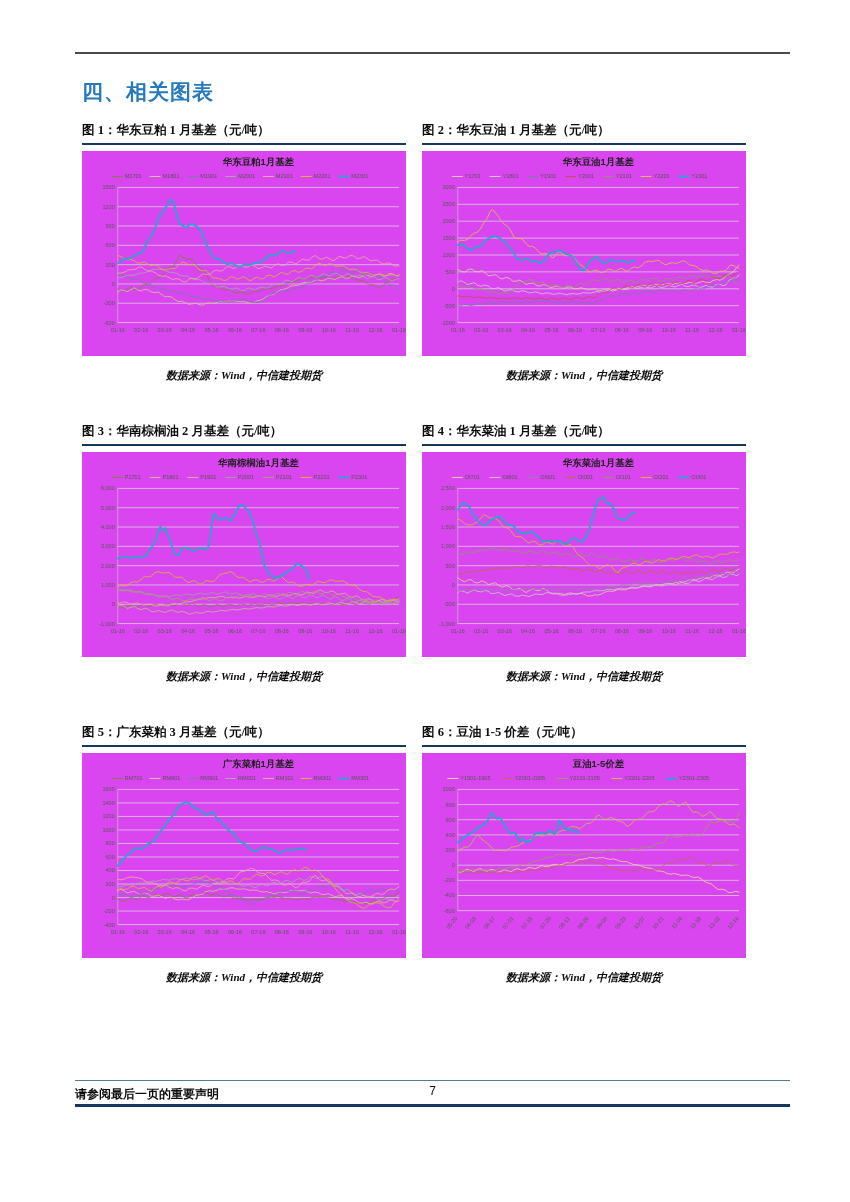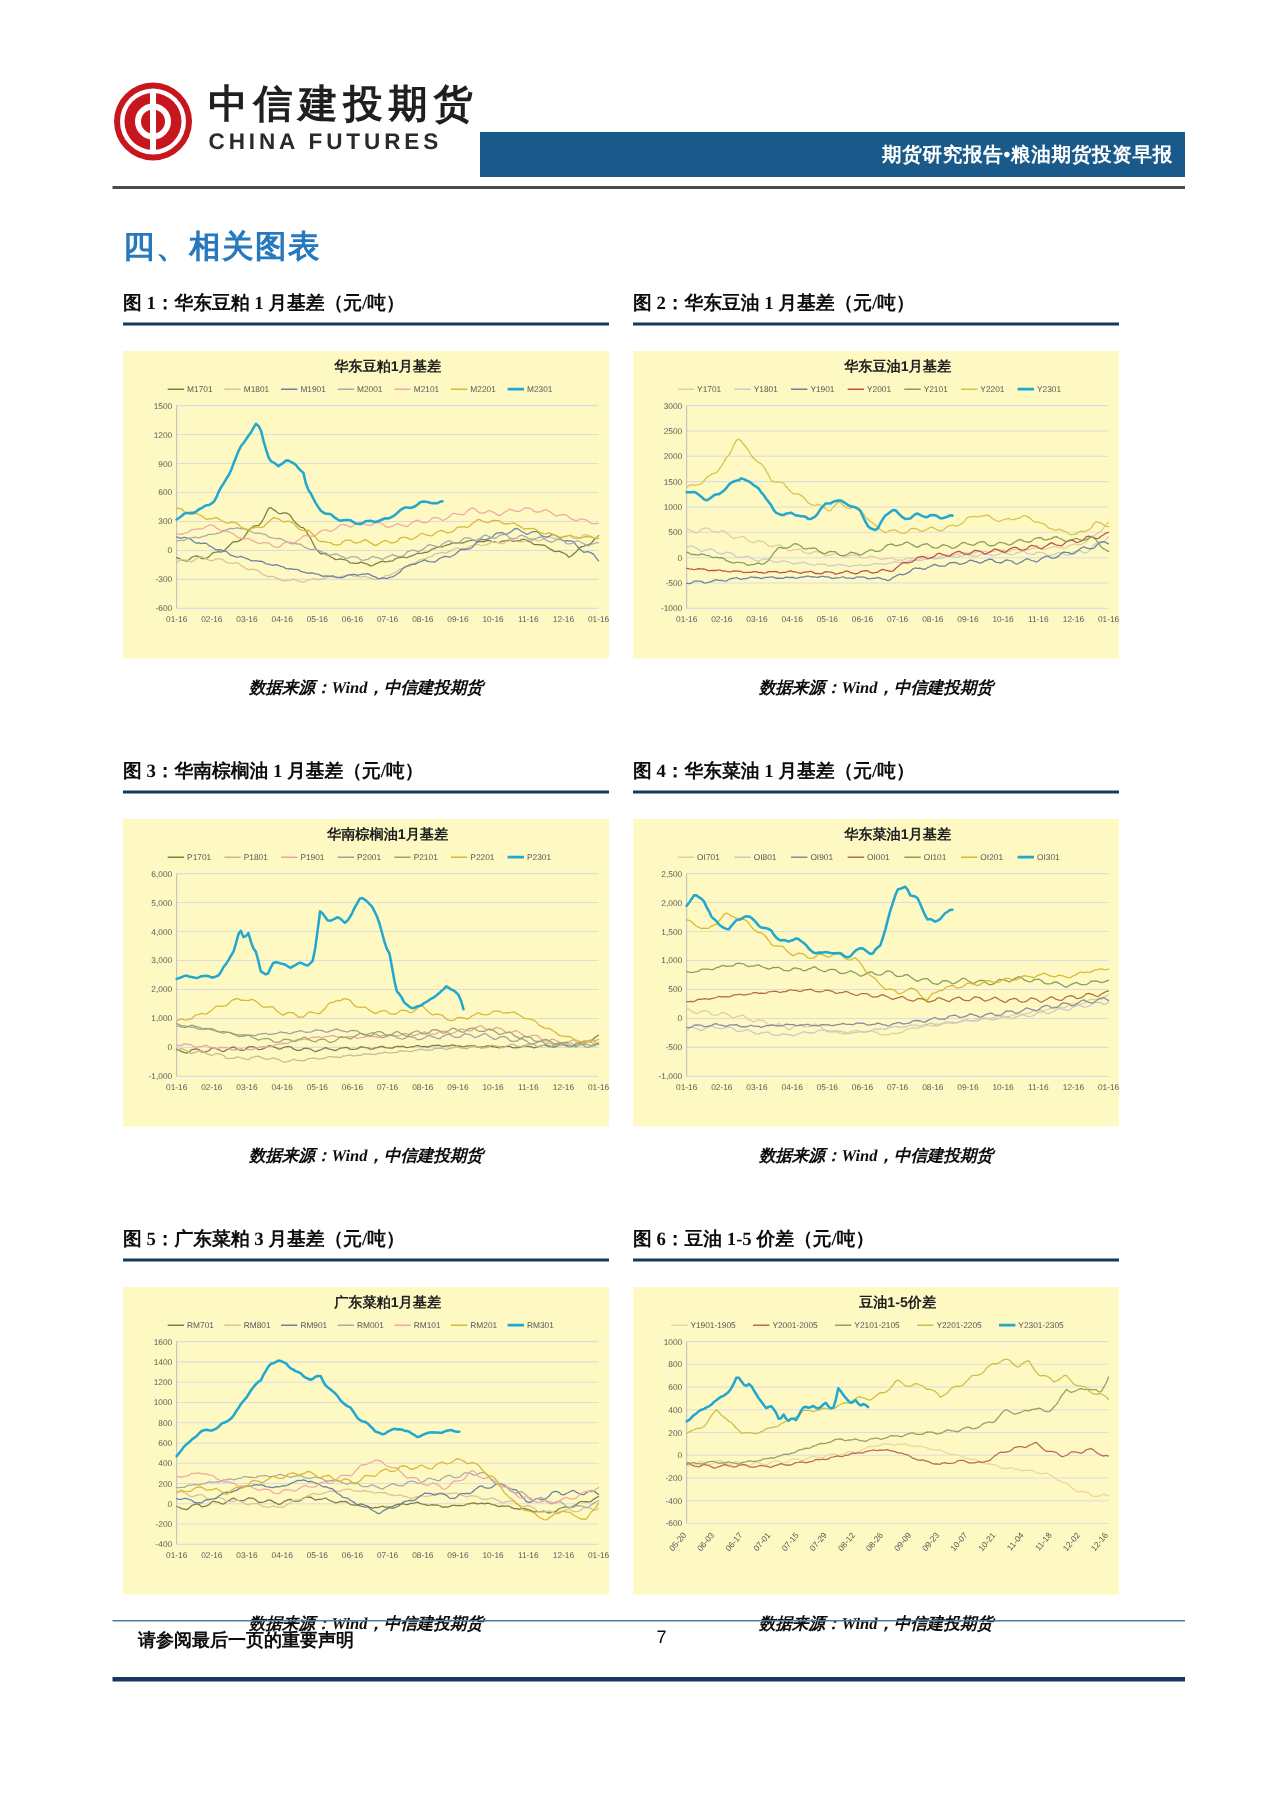--- a/index.html
+++ b/index.html
@@ -11,52 +11,35 @@
   .logo-text{position:absolute;left:64px;top:4px;}
   .logo-cn{font-size:26px;font-weight:bold;color:#1f1f1f;letter-spacing:4px;line-height:1.05;}
   .logo-en{font-size:15px;font-weight:bold;color:#2a2a2a;letter-spacing:2.6px;margin-top:3px;}
   .banner{position:absolute;left:245px;right:0;bottom:0;background:#1a5a8a;color:#fff;
           font-weight:bold;font-size:13px;text-align:right;padding:6px 8px 6px 0;letter-spacing:.5px;}
   .header-rule{border-top:2px solid #4a4a4a;margin-top:6px;}
   .section-title{margin:24px 0 16px 82px;font-size:21px;font-weight:bold;color:#2779bd;letter-spacing:1px;}
   .figures{margin:16px 104px 0 82px;display:grid;grid-template-columns:1fr 1fr;column-gap:16px;row-gap:40px;}
   figure{margin:0;}
   .fig-caption{font-size:12.5px;font-weight:bold;color:#0d0d0d;padding-bottom:4px;border-bottom:2.5px solid #17375e;font-family:Liberation Serif, serif;}
-  .chart-mount{height:205px;margin-top:17px;background:#fef9c3;}
+  .chart-mount{height:205px;margin-top:6px;background:#d946ef;}
   .fig-source{margin-top:12px;font-size:11px;font-weight:bold;font-style:italic;color:#0d0d0d;
               font-family:"Liberation Serif",serif;text-align:center;}
   .footer{position:absolute;left:75px;right:60px;top:1080px;}
   .footer-top{border-top:1.5px solid #4f7d9b;}
-  .footer-row{position:relative;padding:3px 0 16px;margin-left:17px;}
+  .footer-row{position:relative;padding:3px 0 1px;}
   .disclaimer{font-size:12px;font-weight:bold;color:#0d0d0d;}
   .page-num{position:absolute;left:0;right:0;top:3px;text-align:center;font-size:12px;color:#0d0d0d;}
   .footer-bottom{border-top:3px solid #17375e;}
   svg text{font-family:"Liberation Sans",sans-serif;}
 </style>
 </head>
 <body>
 
 <div class="header">
-  <div class="logo-row">
-    <div class="logo">
-      <svg width="54" height="54" viewBox="0 0 54 54">
-        <circle cx="27" cy="27" r="26" fill="#c8161e"></circle>
-        <circle cx="27" cy="27" r="22" fill="#ffffff"></circle>
-        <circle cx="27" cy="27" r="19" fill="#c8161e"></circle>
-        <rect x="25" y="6" width="4" height="42" fill="#ffffff"></rect>
-        <circle cx="27" cy="27" r="10" fill="none" stroke="#ffffff" stroke-width="4"></circle>
-        <rect x="25" y="6" width="4" height="42" fill="#ffffff"></rect>
-      </svg>
-    </div>
-    <div class="logo-text">
-      <div class="logo-cn">中信建投期货</div>
-      <div class="logo-en">CHINA FUTURES</div>
-    </div>
-    <div class="banner">期货研究报告•粮油期货投资早报</div>
-  </div>
   <div class="header-rule"></div>
 </div>
 
 <div class="section-title">四、相关图表</div>
 
 <div class="figures">
     <figure>
       <figcaption class="fig-caption">图 1：华东豆粕 1 月基差（元/吨）</figcaption>
       <div class="chart-mount"><svg viewBox="0 0 326 205" width="100%" height="205">
           <text x="177.5" y="13" text-anchor="middle" font-size="9.5" font-weight="bold" fill="#1f1f1f">华东豆粕1月基差</text>
@@ -168,21 +151,21 @@
           <polyline points="36.0,131.4 37.7,130.4 39.3,130.0 41.0,130.9 42.7,131.6 44.3,132.8 46.0,133.8 47.7,133.2 49.3,132.7 51.0,132.4 52.6,132.0 54.3,133.1 56.0,134.4 57.6,134.9 59.3,135.5 61.0,135.1 62.6,134.3 64.3,134.6 66.0,135.0 67.6,135.9 69.3,137.5 71.0,137.8 72.6,137.7 74.3,137.6 76.0,136.9 77.6,137.2 79.3,138.4 80.9,139.1 82.6,140.0 84.3,140.3 85.9,139.4 87.6,139.2 89.3,139.0 90.9,139.0 92.6,140.2 94.3,140.9 95.9,141.0 97.6,141.2 99.3,140.4 100.9,139.9 102.6,140.4 104.3,140.7 105.9,141.4 107.6,142.3 109.2,141.9 110.9,141.7 112.6,141.5 114.2,140.9 115.9,141.5 117.6,142.3 119.2,142.5 120.9,143.1 122.6,142.9 124.2,142.1 125.9,142.3 127.6,142.3 129.2,142.5 130.9,143.5 132.6,143.4 134.2,143.2 135.9,143.3 137.5,142.5 139.2,142.5 140.9,143.2 142.5,143.2 144.2,143.7 145.9,144.0 147.5,143.3 149.2,143.2 150.9,143.0 152.5,142.6 154.2,143.3 155.9,143.4 157.5,143.0 159.2,143.1 160.9,142.4 162.5,141.8 164.2,142.2 165.8,142.1 167.5,142.2 169.2,142.6 170.8,141.9 172.5,141.5 174.2,141.3 175.8,140.7 177.5,141.1 179.2,141.4 180.8,141.0 182.5,141.0 184.2,140.5 185.8,139.7 187.5,139.8 189.2,139.8 190.8,139.7 192.5,140.2 194.1,139.7 195.8,139.1 197.5,138.9 199.1,138.3 200.8,138.3 202.5,138.9 204.1,138.6 205.8,138.6 207.5,138.4 209.1,137.3 210.8,137.1 212.5,137.2 214.1,137.0 215.8,137.7 217.5,137.7 219.1,137.0 220.8,136.9 222.4,136.2 224.1,135.8 225.8,136.6 227.4,136.8 229.1,137.0 230.8,137.2 232.4,136.2 234.1,135.6 235.8,135.6 237.4,135.4 239.1,136.1 240.8,136.7 242.4,136.4 244.1,136.2 245.8,135.5 247.4,134.5 249.1,134.8 250.7,135.1 252.4,135.5 254.1,136.2 255.7,135.7 257.4,134.8 259.1,134.4 260.7,133.7 262.4,133.9 264.1,135.1 265.7,135.5 267.4,135.8 269.1,135.7 270.7,134.5 272.4,134.3 274.1,134.6 275.7,134.9 277.4,136.2 279.0,136.8 280.7,136.3 282.4,136.0 284.0,135.1 285.7,134.6 287.4,135.2 289.0,135.7 290.7,136.1 292.4,136.4 294.0,135.2 295.7,134.1 297.4,133.6 299.0,133.1 300.7,133.8 302.4,134.8 304.0,134.7 305.7,134.0 307.3,132.0 309.0,129.5 310.7,128.4 312.3,127.7 314.0,127.2 315.7,127.3 317.3,126.1 319.0,124.1" fill="none" stroke="#cccccc" stroke-width="0.85" stroke-linejoin="round" stroke-linecap="round"></polyline>
           <polyline points="36.0,155.2 37.7,155.4 39.3,155.0 41.0,153.8 42.7,153.7 44.3,153.8 46.0,153.9 47.7,154.9 49.3,155.0 51.0,154.4 52.6,154.1 54.3,153.2 56.0,152.7 57.6,153.3 59.3,153.3 61.0,153.6 62.6,153.7 64.3,152.6 66.0,152.0 67.6,151.8 69.3,151.3 71.0,152.0 72.6,152.5 74.3,152.1 76.0,152.1 77.6,151.6 79.3,150.8 80.9,151.2 82.6,151.3 84.3,151.4 85.9,152.0 87.6,151.6 89.3,151.2 90.9,151.2 92.6,150.8 94.3,151.1 95.9,151.8 97.6,151.7 99.3,151.9 100.9,151.8 102.6,151.1 104.3,151.2 105.9,151.3 107.6,151.2 109.2,151.8 110.9,151.6 112.6,151.0 114.2,151.0 115.9,150.5 117.6,150.3 119.2,150.9 120.9,150.8 122.6,151.0 124.2,151.2 125.9,150.6 127.6,150.5 129.2,150.9 130.9,150.9 132.6,151.6 134.2,152.0 135.9,151.5 137.5,151.6 139.2,151.3 140.9,150.8 142.5,151.5 144.2,151.7 145.9,151.7 147.5,152.0 149.2,151.4 150.9,150.8 152.5,151.0 154.2,150.8 155.9,151.4 157.5,152.2 159.2,152.0 160.9,151.9 162.5,151.8 164.2,151.2 165.8,151.7 167.5,152.4 169.2,152.6 170.8,153.4 172.5,152.9 174.2,151.4 175.8,150.6 177.5,149.7 179.2,149.1 180.8,149.5 182.5,149.0 184.2,148.2 185.8,147.4 187.5,145.7 189.2,144.9 190.8,145.1 192.5,145.0 194.1,145.6 195.8,145.8 197.5,144.7 199.1,144.1 200.8,143.2 202.5,142.5 204.1,143.2 205.8,143.6 207.5,143.6 209.1,143.7 210.8,142.6 212.5,141.5 214.1,141.3 215.8,141.1 217.5,141.6 219.1,142.5 220.8,142.2 222.4,141.6 224.1,140.9 225.8,139.7 227.4,139.8 229.1,140.5 230.8,140.8 232.4,141.7 234.1,141.4 235.8,140.2 237.4,139.6 239.1,139.0 240.8,139.1 242.4,140.5 244.1,141.2 245.8,141.4 247.4,141.4 249.1,140.2 250.7,139.5 252.4,139.9 254.1,140.3 255.7,141.6 257.4,142.4 259.1,141.6 260.7,140.8 262.4,139.7 264.1,138.7 265.7,139.2 267.4,139.9 269.1,140.3 270.7,140.9 272.4,139.9 274.1,138.4 275.7,137.6 277.4,136.9 279.0,137.2 280.7,138.3 282.4,138.3 284.0,137.8 285.7,136.8 287.4,135.0 289.0,134.3 290.7,134.5 292.4,134.6 294.0,135.5 295.7,135.4 297.4,134.1 299.0,132.9 300.7,131.5 302.4,130.7 304.0,131.4 305.7,131.9 307.3,132.0 309.0,131.8 310.7,130.0 312.3,128.4 314.0,127.8 315.7,127.2 317.3,127.9 319.0,128.7" fill="none" stroke="#6b83a0" stroke-width="0.85" stroke-linejoin="round" stroke-linecap="round"></polyline>
           <polyline points="36.0,145.2 37.7,145.5 39.3,145.7 41.0,146.1 42.7,145.6 44.3,145.3 46.0,145.7 47.7,145.6 49.3,146.2 51.0,146.9 52.6,146.6 54.3,146.6 56.0,146.6 57.6,146.1 59.3,146.7 61.0,147.1 62.6,147.1 64.3,147.6 66.0,147.4 67.6,146.8 69.3,147.1 71.0,147.1 72.6,147.3 74.3,148.1 76.0,147.9 77.6,147.8 79.3,147.9 80.9,147.3 82.6,147.4 84.3,148.0 85.9,147.9 87.6,148.3 89.3,148.2 90.9,147.4 92.6,147.4 94.3,147.3 95.9,147.2 97.6,148.0 99.3,148.2 100.9,147.8 102.6,147.8 104.3,147.1 105.9,146.8 107.6,147.5 109.2,147.6 110.9,148.2 112.6,148.6 114.2,147.9 115.9,147.6 117.6,147.5 119.2,147.1 120.9,147.9 122.6,148.7 124.2,148.6 125.9,148.9 127.6,148.2 129.2,147.3 130.9,147.6 132.6,147.7 134.2,148.1 135.9,149.0 137.5,148.7 139.2,148.2 140.9,147.8 142.5,147.0 144.2,147.1 145.9,148.0 147.5,148.3 149.2,148.8 150.9,148.6 152.5,147.4 154.2,147.0 155.9,146.7 157.5,146.8 159.2,147.9 160.9,148.3 162.5,148.0 164.2,147.7 165.8,146.5 167.5,145.8 169.2,146.4 170.8,146.7 172.5,147.2 174.2,147.1 175.8,145.6 177.5,144.1 179.2,142.8 180.8,141.4 182.5,141.4 184.2,141.7 185.8,141.2 187.5,140.8 189.2,139.4 190.8,137.8 192.5,137.4 194.1,137.2 195.8,137.6 197.5,138.7 199.1,138.5 200.8,137.8 202.5,136.9 204.1,135.4 205.8,135.0 207.5,135.8 209.1,136.2 210.8,137.0 212.5,137.0 214.1,135.6 215.8,134.7 217.5,134.0 219.1,133.7 220.8,134.8 222.4,135.6 224.1,135.6 225.8,135.6 227.4,134.3 229.1,133.1 230.8,133.2 232.4,133.5 234.1,134.4 235.8,135.6 237.4,135.1 239.1,134.3 240.8,133.4 242.4,132.1 244.1,132.4 245.8,133.3 247.4,133.8 249.1,134.5 250.7,133.9 252.4,132.3 254.1,131.6 255.7,131.0 257.4,131.2 259.1,132.6 260.7,133.0 262.4,132.8 264.1,132.2 265.7,130.6 267.4,129.7 269.1,130.1 270.7,130.4 272.4,131.5 274.1,132.1 275.7,131.0 277.4,130.0 279.0,128.9 280.7,127.9 282.4,128.7 284.0,129.5 285.7,129.8 287.4,130.1 289.0,128.9 290.7,127.3 292.4,126.7 294.0,126.2 295.7,126.7 297.4,127.8 299.0,127.5 300.7,126.9 302.4,125.8 304.0,124.0 305.7,123.6 307.3,124.1 309.0,124.4 310.7,125.2 312.3,125.0 314.0,123.6 315.7,122.6 317.3,121.5 319.0,121.1" fill="none" stroke="#c0504d" stroke-width="0.85" stroke-linejoin="round" stroke-linecap="round"></polyline>
           <polyline points="36.0,134.3 37.7,135.0 39.3,135.9 41.0,135.8 42.7,136.2 44.3,136.1 46.0,135.4 47.7,135.9 49.3,136.4 51.0,136.7 52.6,137.7 54.3,137.9 56.0,137.7 57.6,138.1 59.3,138.0 61.0,138.6 62.6,140.0 64.3,140.6 66.0,141.2 67.6,141.7 69.3,141.2 71.0,141.1 72.6,141.4 74.3,141.5 76.0,142.6 77.6,143.1 79.3,142.7 80.9,142.6 82.6,142.0 84.3,141.5 85.9,142.4 87.6,142.2 89.3,141.0 90.9,139.9 92.6,137.5 94.3,135.0 95.9,133.2 97.6,131.2 99.3,131.1 100.9,131.8 102.6,131.5 104.3,131.2 105.9,130.4 107.6,128.9 109.2,128.6 110.9,129.3 112.6,130.2 114.2,131.8 115.9,132.2 117.6,131.8 119.2,131.8 120.9,131.4 122.6,131.7 124.2,133.3 125.9,134.3 127.6,135.1 129.2,135.3 130.9,134.3 132.6,133.8 134.2,133.9 135.9,134.1 137.5,135.5 139.2,136.6 140.9,136.6 142.5,136.5 144.2,135.5 145.9,134.3 147.5,134.6 149.2,135.0 150.9,135.6 152.5,136.4 154.2,135.6 155.9,134.4 157.5,133.6 159.2,132.7 160.9,132.9 162.5,133.8 164.2,133.7 165.8,133.5 167.5,132.4 169.2,130.4 170.8,129.4 172.5,129.0 174.2,129.0 175.8,129.9 177.5,129.9 179.2,129.4 180.8,129.0 182.5,127.9 184.2,127.5 185.8,128.5 187.5,129.4 189.2,130.4 190.8,131.1 192.5,130.1 194.1,129.3 195.8,128.9 197.5,128.6 199.1,129.8 200.8,131.1 202.5,131.4 204.1,131.6 205.8,130.7 207.5,129.4 209.1,129.5 210.8,130.0 212.5,130.7 214.1,131.8 215.8,131.5 217.5,130.4 219.1,129.4 220.8,128.0 222.4,127.8 224.1,128.7 225.8,129.1 227.4,129.6 229.1,129.5 230.8,128.2 232.4,127.5 234.1,127.3 235.8,127.4 237.4,129.0 239.1,130.0 240.8,130.0 242.4,129.8 244.1,128.7 245.8,127.7 247.4,127.9 249.1,128.2 250.7,128.9 252.4,129.7 254.1,128.9 255.7,127.8 257.4,126.8 259.1,125.8 260.7,126.2 262.4,127.1 264.1,127.4 265.7,127.7 267.4,126.9 269.1,125.4 270.7,124.8 272.4,124.5 274.1,124.8 275.7,126.0 277.4,126.1 279.0,125.6 280.7,125.2 282.4,124.2 284.0,123.9 285.7,124.8 287.4,125.5 289.0,126.6 290.7,127.2 292.4,126.4 294.0,125.9 295.7,125.5 297.4,125.0 299.0,125.7 300.7,126.3 302.4,126.2 304.0,126.1 305.7,124.9 307.3,123.6 309.0,124.7 310.7,126.2 312.3,128.3 314.0,130.8 315.7,132.0 317.3,132.9 319.0,133.8" fill="none" stroke="#86a05a" stroke-width="0.85" stroke-linejoin="round" stroke-linecap="round"></polyline>
           <polyline points="36.0,90.7 37.7,89.6 39.3,89.0 41.0,89.5 42.7,89.4 44.3,88.8 46.0,88.3 47.7,86.4 49.3,84.3 51.0,83.2 52.6,82.0 54.3,81.5 56.0,80.9 57.6,79.0 59.3,76.8 61.0,73.9 62.6,70.9 64.3,69.3 66.0,66.2 67.6,62.6 69.3,59.3 71.0,58.5 72.6,59.9 74.3,62.1 76.0,64.1 77.6,66.3 79.3,69.3 80.9,71.3 82.6,72.8 84.3,74.1 85.9,74.9 87.6,76.9 89.3,79.8 90.9,82.5 92.6,86.0 94.3,87.2 95.9,87.1 97.6,87.4 99.3,87.4 100.9,87.9 102.6,90.1 104.3,92.2 105.9,93.8 107.6,95.2 109.2,95.2 110.9,95.2 112.6,96.2 114.2,97.2 115.9,99.2 117.6,101.4 119.2,102.2 120.9,102.8 122.6,102.9 124.2,102.3 125.9,102.9 127.6,104.0 129.2,105.1 130.9,106.6 132.6,106.4 134.2,104.2 135.9,102.5 137.5,100.8 139.2,101.1 140.9,102.9 142.5,104.0 144.2,104.7 145.9,104.9 147.5,104.0 149.2,104.0 150.9,104.9 152.5,105.9 154.2,108.1 155.9,110.5 157.5,112.1 159.2,113.7 160.9,114.7 162.5,115.9 164.2,117.9 165.8,119.1 167.5,120.1 169.2,121.2 170.8,120.6 172.5,119.7 174.2,119.5 175.8,119.3 177.5,120.3 179.2,121.5 180.8,121.6 182.5,121.5 184.2,120.6 185.8,118.8 187.5,118.3 189.2,118.5 190.8,118.8 192.5,120.1 194.1,120.4 195.8,119.5 197.5,118.9 199.1,117.8 200.8,117.5 202.5,118.6 204.1,119.4 205.8,120.0 207.5,120.0 209.1,118.5 210.8,117.2 212.5,116.6 214.1,116.1 215.8,116.5 217.5,116.8 219.1,115.9 220.8,115.0 222.4,113.3 224.1,111.3 225.8,110.7 227.4,110.5 229.1,110.3 230.8,110.7 232.4,110.4 234.1,109.9 235.8,109.8 237.4,109.4 239.1,110.0 240.8,111.6 242.4,112.5 244.1,113.4 245.8,113.7 247.4,112.9 249.1,112.4 250.7,112.0 252.4,111.7 254.1,112.4 255.7,112.5 257.4,111.8 259.1,111.5 260.7,110.4 262.4,109.7 264.1,110.3 265.7,111.0 267.4,112.5 269.1,114.0 270.7,114.2 272.4,114.4 274.1,115.0 275.7,115.4 277.4,116.8 279.0,118.2 280.7,118.7 282.4,119.4 284.0,119.5 285.7,118.9 287.4,119.5 289.0,120.1 290.7,120.8 292.4,122.2 294.0,122.5 295.7,122.4 297.4,122.1 299.0,120.8 300.7,120.2 302.4,120.5 304.0,120.1 305.7,119.4 307.3,118.0 309.0,115.5 310.7,113.8 312.3,114.4 314.0,114.7 315.7,116.1 317.3,117.0 319.0,117.2" fill="none" stroke="#d9c24a" stroke-width="0.85" stroke-linejoin="round" stroke-linecap="round"></polyline>
           <polyline points="36.0,94.1 37.7,94.1 39.3,94.1 41.0,93.9 42.7,94.7 44.3,95.9 46.0,97.3 47.7,98.9 49.3,99.5 51.0,98.7 52.7,97.4 54.3,96.1 56.0,95.5 57.7,95.4 59.3,94.3 61.0,93.0 62.7,91.2 64.3,89.0 66.0,87.7 67.7,86.9 69.3,86.3 71.0,86.0 72.7,84.8 74.3,85.3 76.0,86.2 77.7,86.8 79.3,87.9 81.0,89.4 82.7,90.4 84.3,91.6 86.0,94.2 87.7,96.0 89.3,98.5 91.0,100.6 92.7,102.9 94.3,105.9 96.0,107.9 97.7,108.6 99.3,109.3 101.0,109.4 102.7,108.4 104.3,108.2 106.0,107.8 107.6,108.7 109.3,109.7 111.0,109.8 112.6,110.2 114.3,110.2 116.0,110.7 117.6,112.1 119.3,112.0 121.0,111.2 122.6,110.1 124.3,107.8 126.0,105.2 127.6,103.4 129.3,101.6 131.0,101.7 132.6,101.6 134.3,100.5 136.0,100.0 137.6,99.6 139.3,99.6 141.0,100.6 142.6,101.6 144.3,102.7 146.0,103.5 147.6,103.8 149.3,104.3 151.0,105.2 152.6,106.8 154.3,110.5 156.0,114.0 157.6,116.9 159.3,118.3 161.0,118.9 162.6,119.5 164.3,118.2 166.0,114.9 167.6,112.1 169.3,109.7 171.0,108.6 172.6,107.4 174.3,106.1 176.0,106.2 177.6,107.8 179.3,109.6 181.0,111.0 182.6,112.0 184.3,111.9 186.0,111.7 187.6,110.3 189.3,108.9 191.0,108.4 192.6,109.3 194.3,110.1 196.0,110.8 197.6,110.7 199.3,109.5 201.0,109.4 202.6,109.5 204.3,110.3 206.0,111.5 207.6,111.6 209.3,111.1 211.0,110.4 212.6,109.6 214.3,109.8" fill="none" stroke="#22a7cf" stroke-width="1.7" stroke-linejoin="round" stroke-linecap="round"></polyline>
         </svg></div>
       <div class="fig-source">数据来源：Wind，中信建投期货</div>
     </figure>
     <figure>
-      <figcaption class="fig-caption">图 3：华南棕榈油 1 月基差（元/吨）</figcaption>
+      <figcaption class="fig-caption">图 3：华南棕榈油 2 月基差（元/吨）</figcaption>
       <div class="chart-mount"><svg viewBox="0 0 326 205" width="100%" height="205">
           <text x="177.5" y="13" text-anchor="middle" font-size="9.5" font-weight="bold" fill="#1f1f1f">华南棕榈油1月基差</text>
           <line x1="30" y1="25" x2="41" y2="25" stroke="#7f7f3f" stroke-width="1"></line>
           <text x="43" y="27" font-size="5.6" fill="#555">P1701</text>
           <line x1="68" y1="25" x2="79" y2="25" stroke="#cbb98c" stroke-width="1"></line>
           <text x="81" y="27" font-size="5.6" fill="#555">P1801</text>
           <line x1="106" y1="25" x2="117" y2="25" stroke="#e8a89e" stroke-width="1"></line>
           <text x="119" y="27" font-size="5.6" fill="#555">P1901</text>
           <line x1="144" y1="25" x2="155" y2="25" stroke="#a0a0a0" stroke-width="1"></line>
           <text x="157" y="27" font-size="5.6" fill="#555">P2001</text>

